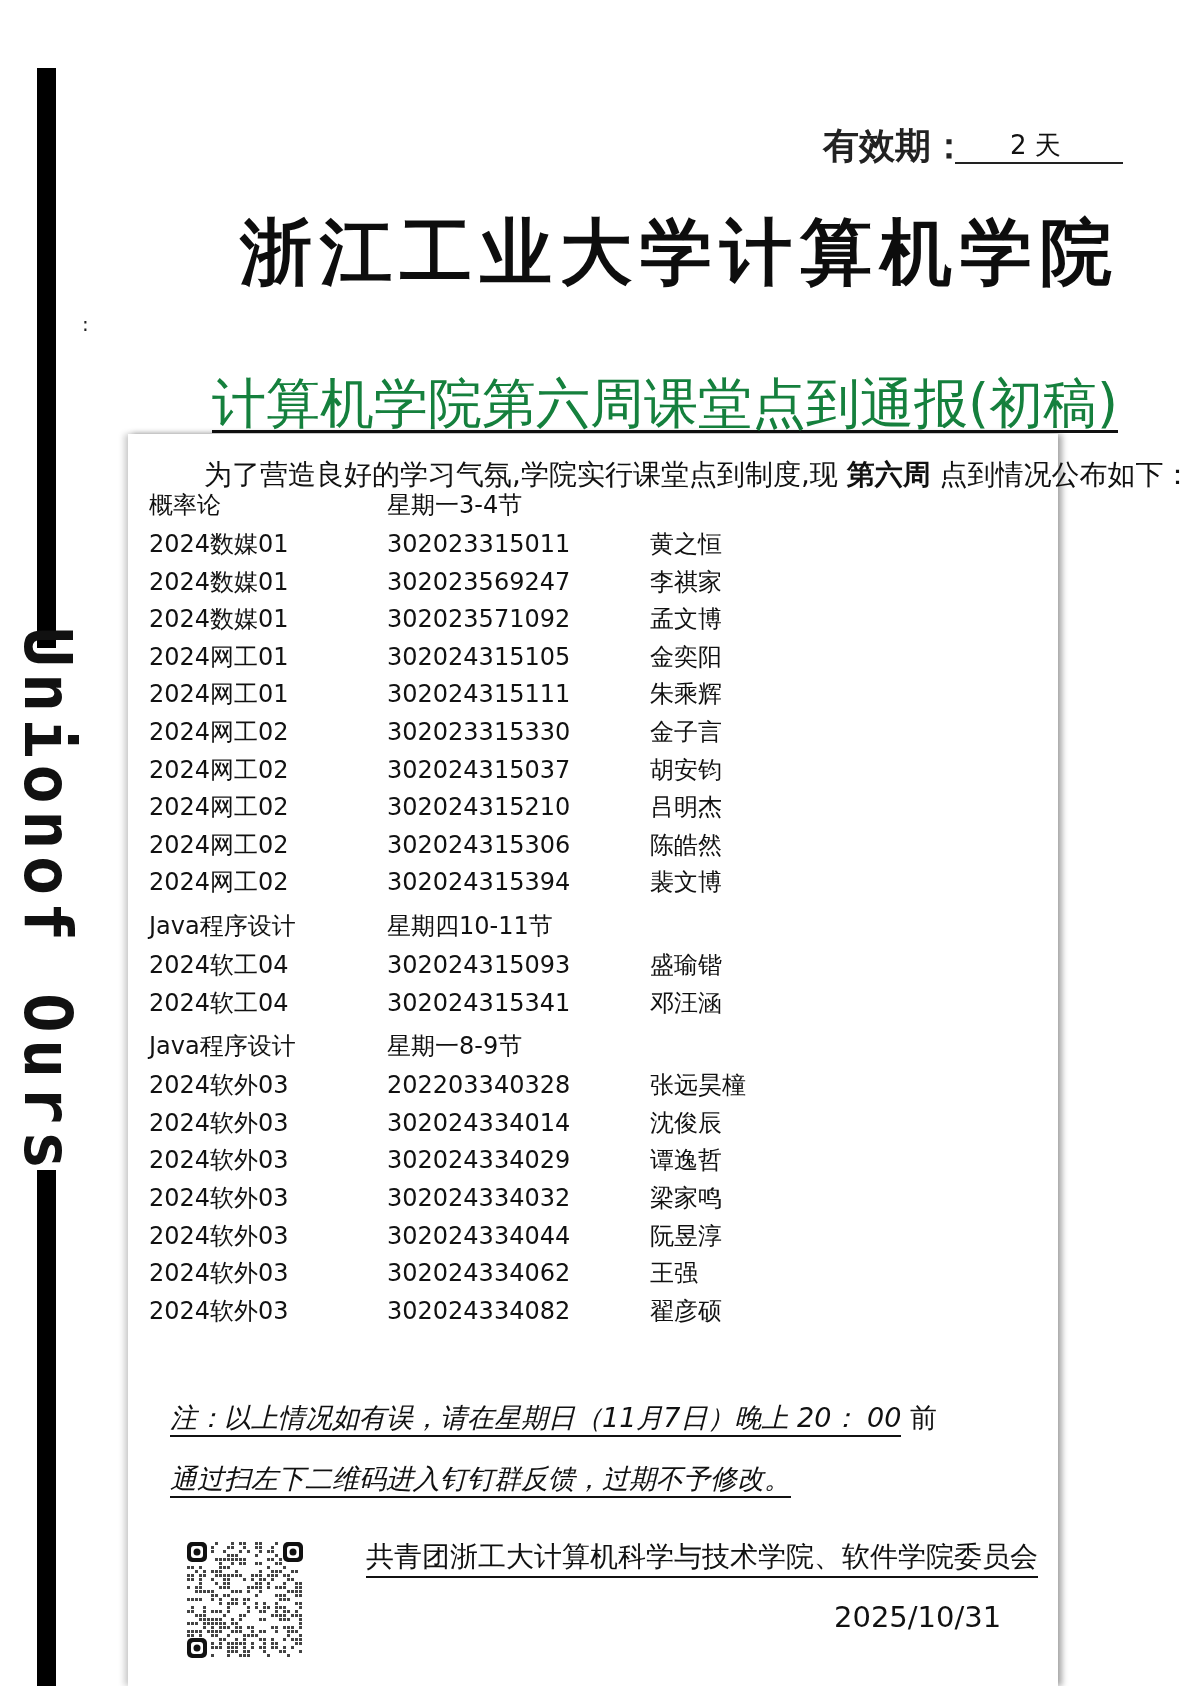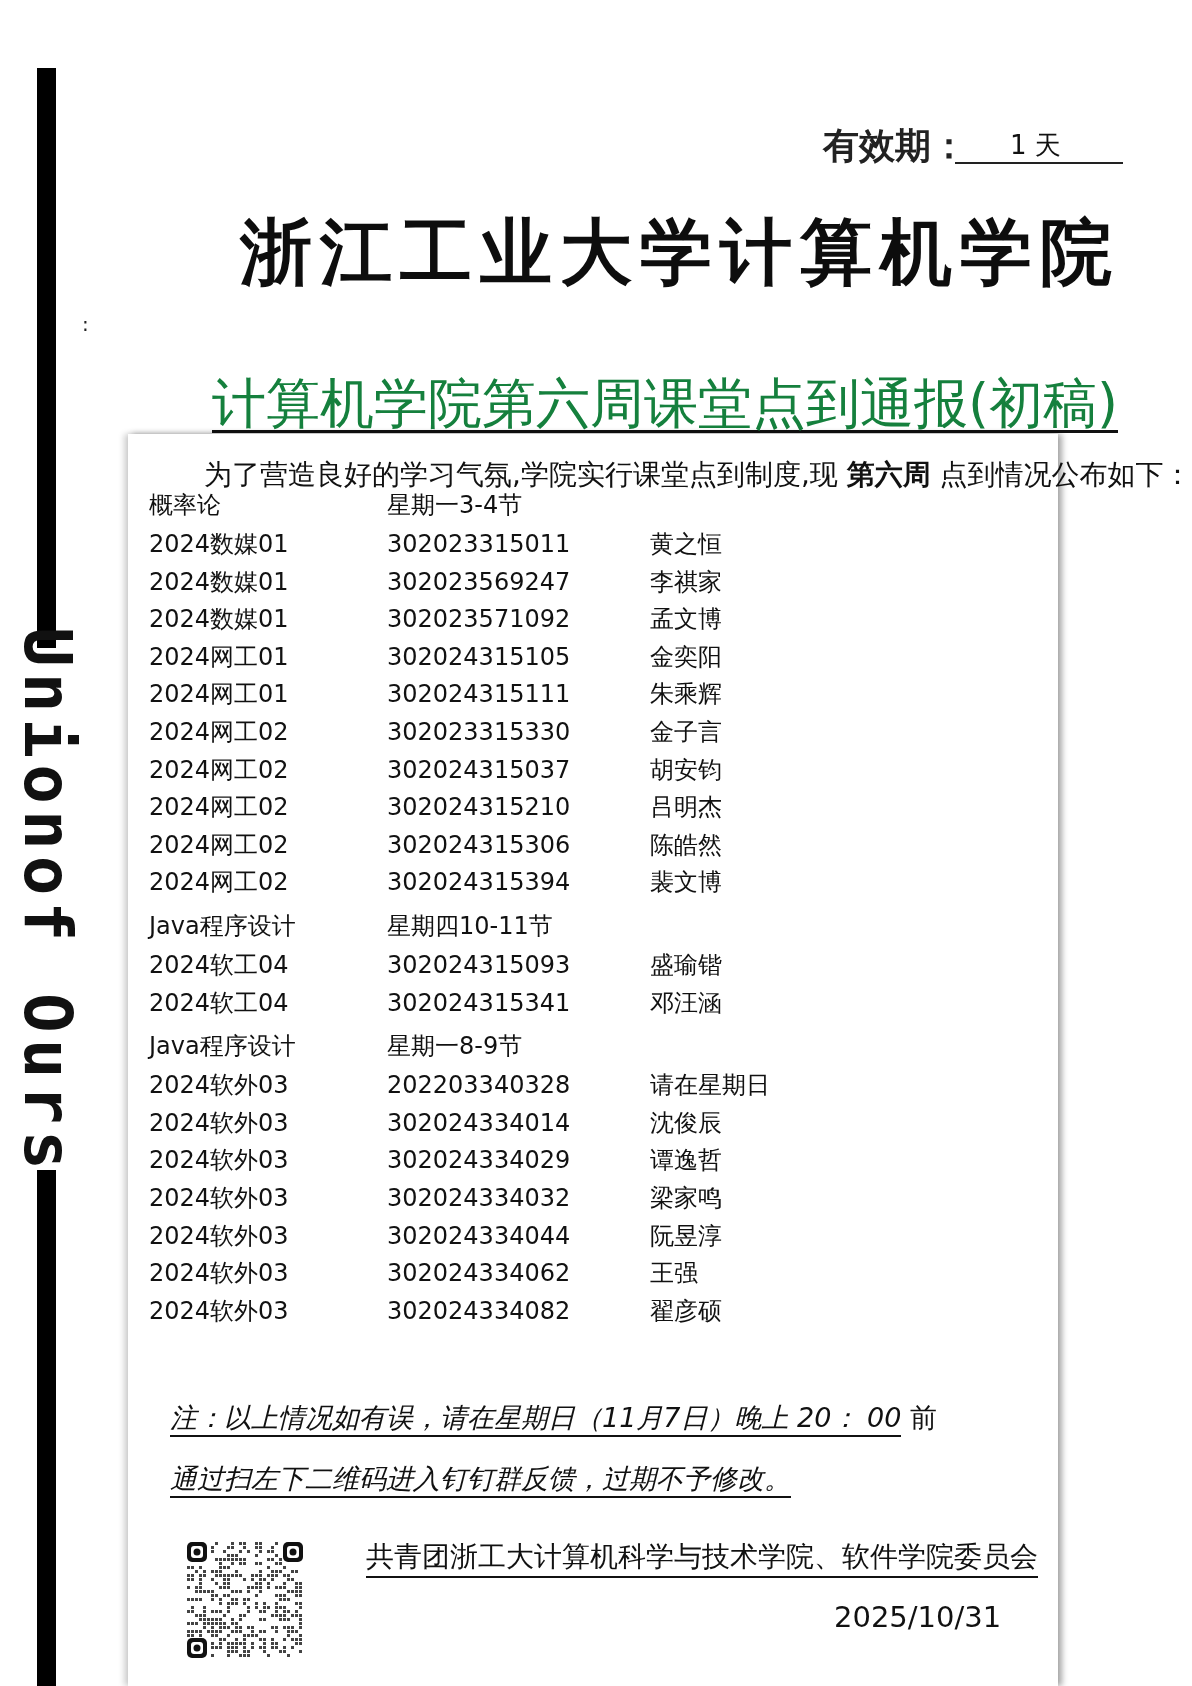--- a/index.html
+++ b/index.html
@@ -61,21 +61,21 @@
 <body>
 
 <div class="abs bar-top"></div>
 <div class="abs vert-text">
   <span>Unionof Ours</span>
 </div>
 <div class="abs bar-bottom"></div>
 
 <div class="abs validity">有效期：</div>
 <div class="abs validity-line"></div>
-<div class="abs validity-val">1 天</div>
+<div class="abs validity-val">2 天</div>
 
 <div class="abs stray-colon">:</div>
 
 <div class="abs main-title">浙江工业大学计算机学院</div>
 <div class="abs subtitle">计算机学院第六周课堂点到通报(初稿)</div>
 
 <div class="abs paper"></div>
 
 <div class="abs intro">
   <span>为了营造良好的学习气氛,学院实行课堂点到制度,现 </span><b>第六周</b><span> 点到情况公布如下：</span>
@@ -150,21 +150,21 @@
       <span class="c2">302024315341</span>
       <span class="c3">邓汪涵</span>
     </div>
     <div class="row group gap">
       <span class="c1">Java程序设计</span>
       <span class="c2">星期一8-9节</span>
     </div>
     <div class="row">
       <span class="c1">2024软外03</span>
       <span class="c2">202203340328</span>
-      <span class="c3">请在星期日</span>
+      <span class="c3">张远昊橦</span>
     </div>
     <div class="row">
       <span class="c1">2024软外03</span>
       <span class="c2">302024334014</span>
       <span class="c3">沈俊辰</span>
     </div>
     <div class="row">
       <span class="c1">2024软外03</span>
       <span class="c2">302024334029</span>
       <span class="c3">谭逸哲</span>

